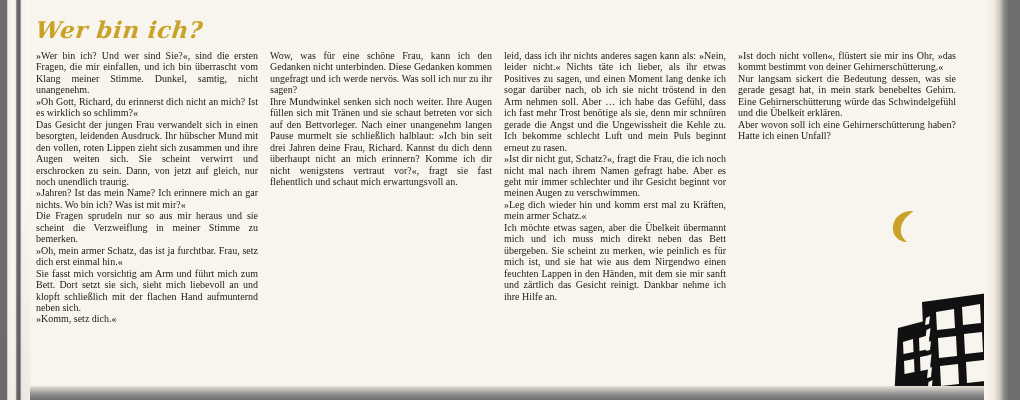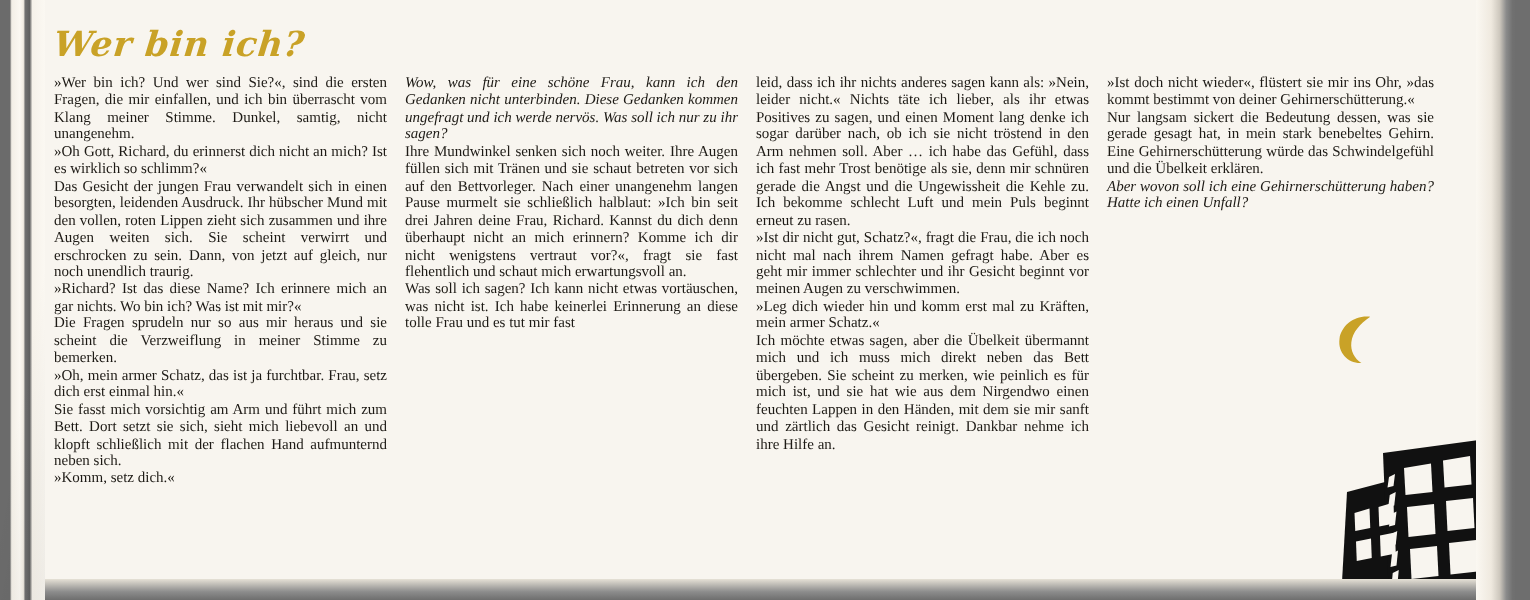--- a/index.html
+++ b/index.html
@@ -68,21 +68,21 @@
   }
   .col{
     position:absolute;top:0;width:222px;
     font-size:10px;
     line-height:11.45px;
     color:#1d1a15;
     text-align:justify;
     -webkit-hyphens:none;hyphens:none;
   }
   .col p{margin:0;}
-  .col p.it{font-style:italic;}
+  .col p.it{}
   #col1{left:0px;}
   #col2{left:234px;}
   #col3{left:468px;}
   #col4{left:702px;width:218px;}
 
   
   .moon{
     position:absolute;left:858px;top:208px;width:36px;height:36px;z-index:4;
   }
 
@@ -99,42 +99,41 @@
   <div class="page">
 
     <div class="chapter-title">Wer bin ich?</div>
 
     <div class="columns">
 
       <div class="col" id="col1">
         <p>»Wer bin ich? Und wer sind Sie?«, sind die ersten Fragen, die mir einfallen, und ich bin überrascht vom Klang meiner Stimme. Dunkel, samtig, nicht unangenehm.</p>
         <p>»Oh Gott, Richard, du erinnerst dich nicht an mich? Ist es wirklich so schlimm?«</p>
         <p>Das Gesicht der jungen Frau verwandelt sich in einen besorgten, leidenden Ausdruck. Ihr hübscher Mund mit den vollen, roten Lippen zieht sich zusammen und ihre Augen weiten sich. Sie scheint verwirrt und erschrocken zu sein. Dann, von jetzt auf gleich, nur noch unendlich traurig.</p>
-        <p>»Richard? Ist das diese Name? Ich erinnere mich an gar nichts. Wo bin ich? Was ist mit mir?«</p>
+        <p>»Jahren? Ist das mein Name? Ich erinnere mich an gar nichts. Wo bin ich? Was ist mit mir?«</p>
         <p>Die Fragen sprudeln nur so aus mir heraus und sie scheint die Verzweiflung in meiner Stimme zu bemerken.</p>
         <p>»Oh, mein armer Schatz, das ist ja furchtbar. Frau, setz dich erst einmal hin.«</p>
         <p>Sie fasst mich vorsichtig am Arm und führt mich zum Bett. Dort setzt sie sich, sieht mich liebevoll an und klopft schließlich mit der flachen Hand aufmunternd neben sich.</p>
         <p>»Komm, setz dich.«</p>
       </div>
 
       <div class="col" id="col2">
         <p class="it">Wow, was für eine schöne Frau, kann ich den Gedanken nicht unterbinden. Diese Gedanken kommen ungefragt und ich werde nervös. Was soll ich nur zu ihr sagen?</p>
         <p>Ihre Mundwinkel senken sich noch weiter. Ihre Augen füllen sich mit Tränen und sie schaut betreten vor sich auf den Bettvorleger. Nach einer unangenehm langen Pause murmelt sie schließlich halblaut: »Ich bin seit drei Jahren deine Frau, Richard. Kannst du dich denn überhaupt nicht an mich erinnern? Komme ich dir nicht wenigstens vertraut vor?«, fragt sie fast flehentlich und schaut mich erwartungsvoll an.</p>
-        <p>Was soll ich sagen? Ich kann nicht etwas vortäuschen, was nicht ist. Ich habe keinerlei Erinnerung an diese tolle Frau und es tut mir fast</p>
       </div>
 
       <div class="col" id="col3">
         <p>leid, dass ich ihr nichts anderes sagen kann als: »Nein, leider nicht.« Nichts täte ich lieber, als ihr etwas Positives zu sagen, und einen Moment lang denke ich sogar darüber nach, ob ich sie nicht tröstend in den Arm nehmen soll. Aber … ich habe das Gefühl, dass ich fast mehr Trost benötige als sie, denn mir schnüren gerade die Angst und die Ungewissheit die Kehle zu. Ich bekomme schlecht Luft und mein Puls beginnt erneut zu rasen.</p>
         <p>»Ist dir nicht gut, Schatz?«, fragt die Frau, die ich noch nicht mal nach ihrem Namen gefragt habe. Aber es geht mir immer schlechter und ihr Gesicht beginnt vor meinen Augen zu verschwimmen.</p>
         <p>»Leg dich wieder hin und komm erst mal zu Kräften, mein armer Schatz.«</p>
         <p>Ich möchte etwas sagen, aber die Übelkeit übermannt mich und ich muss mich direkt neben das Bett übergeben. Sie scheint zu merken, wie peinlich es für mich ist, und sie hat wie aus dem Nirgendwo einen feuchten Lappen in den Händen, mit dem sie mir sanft und zärtlich das Gesicht reinigt. Dankbar nehme ich ihre Hilfe an.</p>
       </div>
 
       <div class="col" id="col4">
-        <p>»Ist doch nicht wieder«, flüstert sie mir ins Ohr, »das kommt bestimmt von deiner Gehirnerschütterung.«</p>
+        <p>»Ist doch nicht vollen«, flüstert sie mir ins Ohr, »das kommt bestimmt von deiner Gehirnerschütterung.«</p>
         <p>Nur langsam sickert die Bedeutung dessen, was sie gerade gesagt hat, in mein stark benebeltes Gehirn. Eine Gehirnerschütterung würde das Schwindelgefühl und die Übelkeit erklären.</p>
         <p class="it">Aber wovon soll ich eine Gehirnerschütterung haben? Hatte ich einen Unfall?</p>
       </div>
 
     </div>
 
     <svg class="moon" viewBox="0 0 36 36">
       <path d="M27.5 3.2 C17.0 2.0 8.2 9.0 7.0 18.0 C5.8 27.2 12.6 34.4 21.6 34.0
                C17.0 31.2 14.2 26.0 14.9 20.2 C15.7 13.4 20.6 8.0 27.5 3.2 Z" fill="#c9a227"></path>
     </svg>

